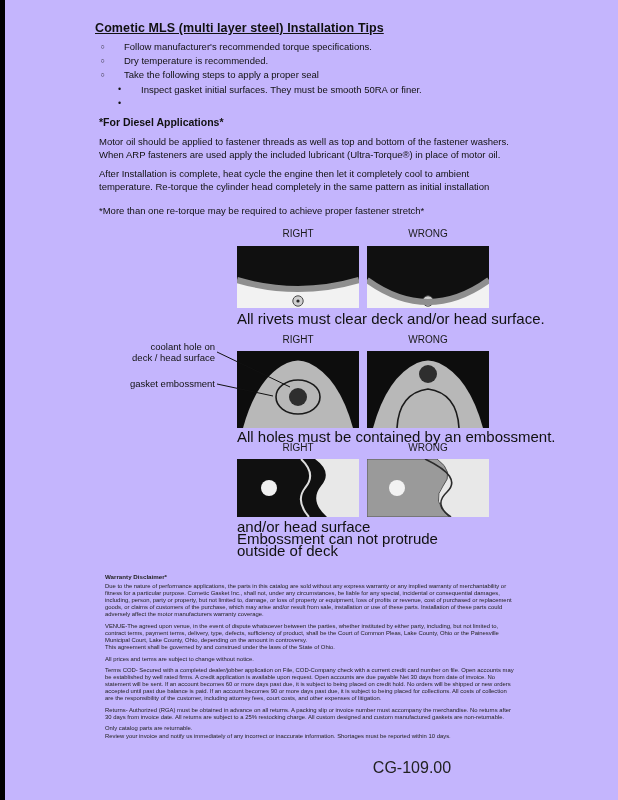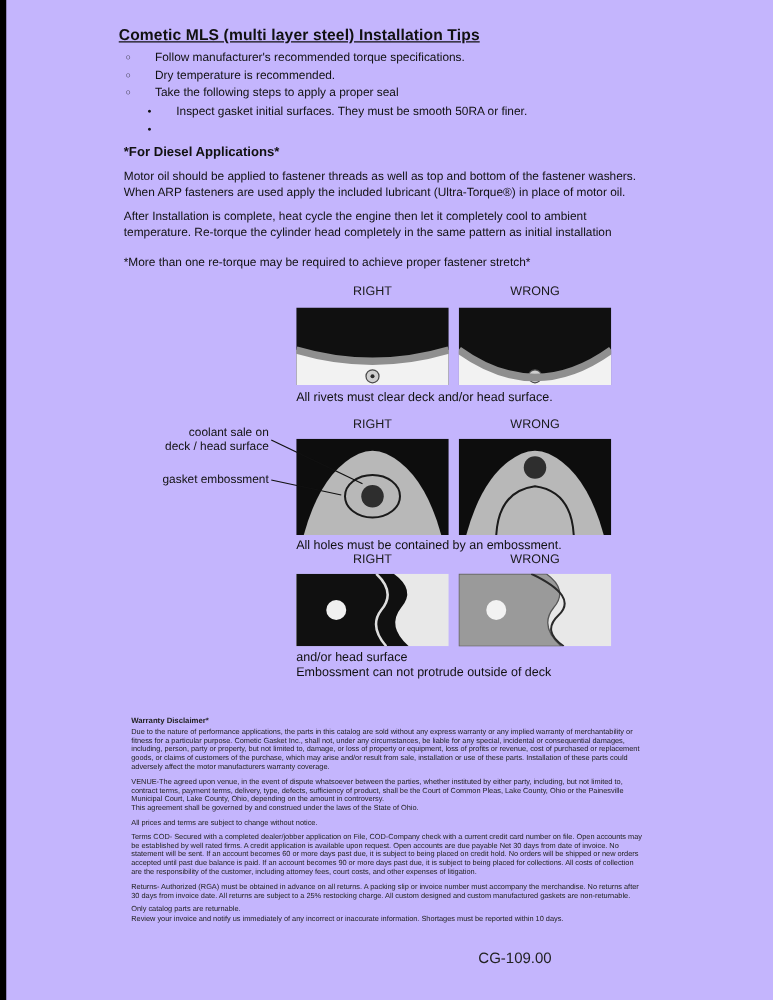--- a/index.html
+++ b/index.html
@@ -22,34 +22,34 @@
   .tip-row.sub .marker { font-size:9px; }
 
   .diesel-heading { position:absolute; left:99px; top:116px; font-size:10.5px; font-weight:bold;text-align:right; }
   .para { position:absolute; left:99px; width:450px; font-size:9.5px; line-height:13px; }
   .p1 { top:135px; }
   .p2 { top:167px; }
   .note { top:204px; }
 
   .dg-header { position:absolute; width:122px; text-align:center; font-size:10px; color:#1a1a1a; }
   .dg-img { position:absolute; width:122px; display:block; }
-  .dg-caption { position:absolute; left:237px; font-size:10px; line-height:12px; color:#111; }
+  .dg-caption { position:absolute; left:237px; font-size:15px; line-height:12px; color:#111; }
 
   .callout { position:absolute; font-size:9.5px; line-height:11px; text-align:right; }
   .co1 { left:123px; top:341px; width:92px; }
   .co2 { left:116px; top:378px; width:99px; }
 
   .overlay { position:absolute; left:0; top:0; width:618px; height:800px; pointer-events:none; }
 
   .legal { position:absolute; left:105px; top:573px; width:410px; color:#222; }
   .legal .lg-head { font-size:6.2px; font-weight:bold; margin-bottom:3px; }
   .legal p { font-size:5.9px; line-height:7px; margin-bottom:4.5px; }
   .legal p.tight { margin-bottom:0.5px; }
 
-  .doc-code { position:absolute; left:332px; top:759px; width:160px; text-align:center; font-size:12px; color:#222; }
+  .doc-code { position:absolute; left:332px; top:759px; width:160px; text-align:center; font-size:16px; color:#222; }
 </style>
 </head>
 <body>
 
 <div class="page">
   <div class="left-bar"></div>
 
   <div class="title">Cometic MLS (multi layer steel) Installation Tips</div>
 
   <div class="tips">
@@ -106,21 +106,21 @@
     <circle cx="61" cy="55" r="1.6" fill="#2a2a2a"></circle>
     <path d="M0,34 Q61,78 122,34" fill="none" stroke="#8f8f8f" stroke-width="6"></path>
   </svg>
 
   <div class="dg-caption" style="top:313px;">All rivets must clear deck and/or head surface.</div>
 
   <div class="dg-header" style="left:237px; top:334px;">RIGHT</div>
   <div class="dg-header" style="left:367px; top:334px;">WRONG</div>
 
   <div class="callout co1">
-    <div>coolant sale on</div>
+    <div>coolant hole on</div>
     <div>deck / head surface</div>
   </div>
   <div class="callout co2">gasket embossment</div>
 
   <svg class="dg-img" style="left:237px; top:351px; height:77px;" viewBox="0 0 122 77">
     <rect width="122" height="77" fill="#0d0d0d"></rect>
     <path d="M6,77 Q20,26 50,12 Q61,7 72,12 Q102,26 116,77 Z" fill="#b8b8b8"></path>
     <ellipse cx="61" cy="46" rx="22" ry="17" fill="none" stroke="#1a1a1a" stroke-width="1.6"></ellipse>
     <circle cx="61" cy="46" r="9" fill="#2e2e2e"></circle>
   </svg>

